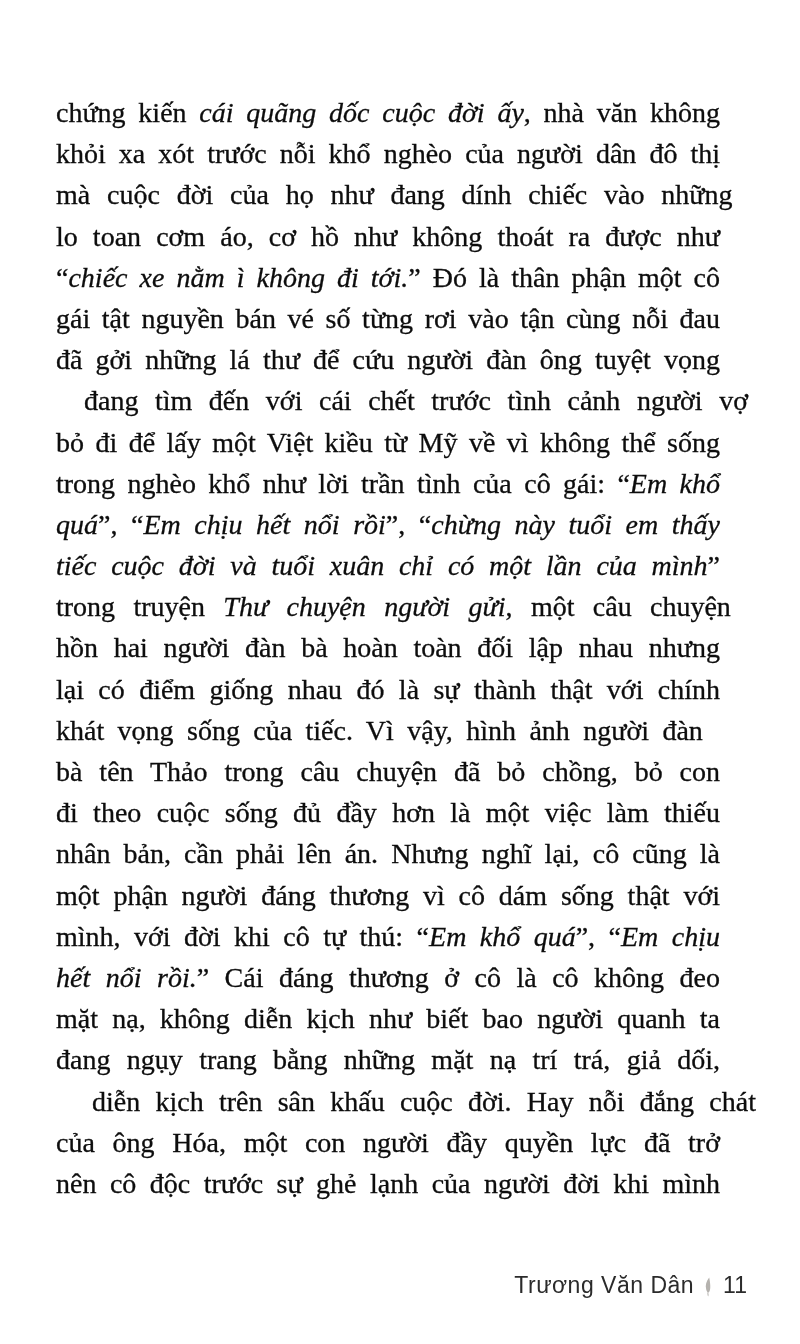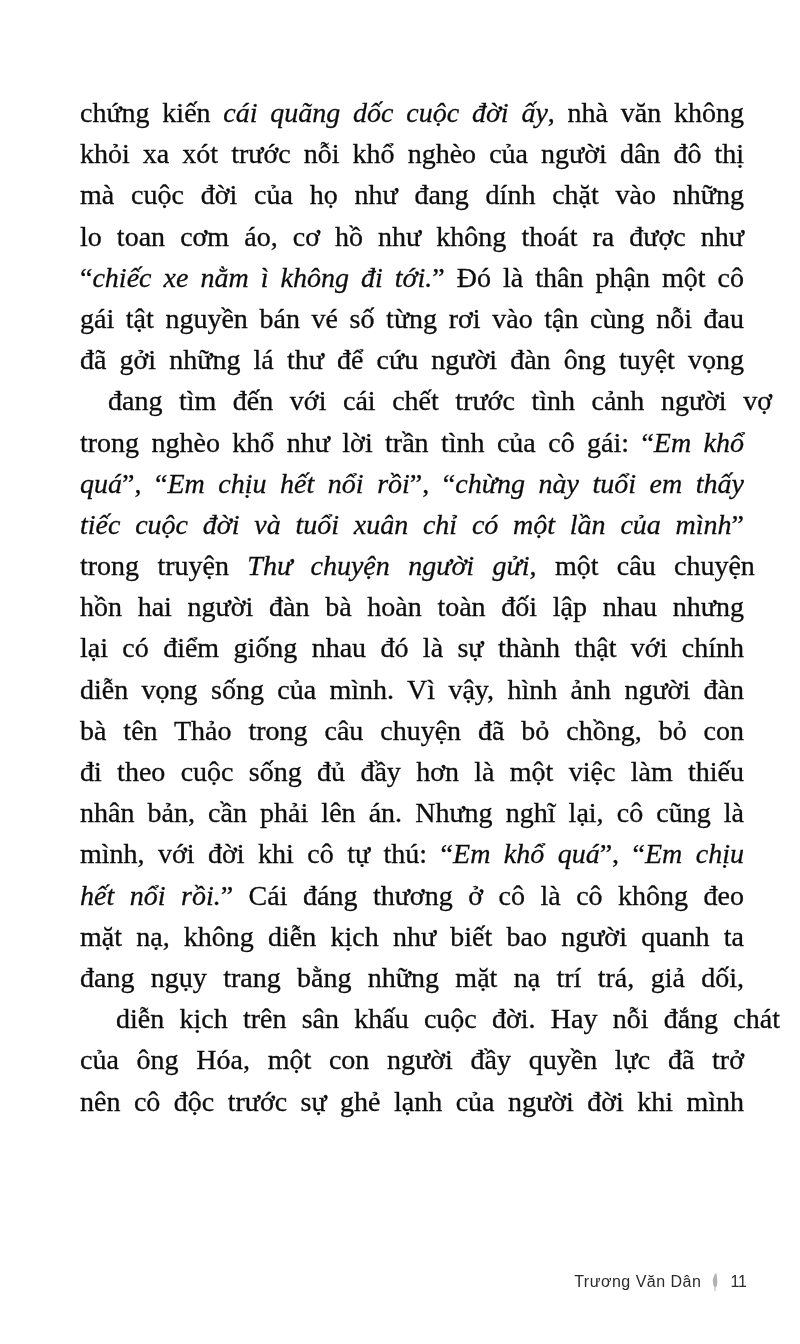--- a/index.html
+++ b/index.html
@@ -13,21 +13,21 @@
     overflow: hidden;
   }
   .page {
     position: relative;
     width: 800px;
     height: 1344px;
     background: #ffffff;
   }
   .body-text {
     position: absolute;
-    left: 80px;
+    left: 56px;
     top: 92px;
     width: 664px;
   }
   .line {
     height: 41.2px;
     line-height: 41.2px;
     font-family: "Liberation Serif", serif;
     font-size: 28px;
     color: #0d0d0d;
     white-space: nowrap;
@@ -37,21 +37,21 @@
     font-style: italic;
   }
   .footer {
     position: absolute;
     top: 1272px;
     right: 53px;
     display: flex;
     align-items: center;
     gap: 9px;
     font-family: "Liberation Sans", sans-serif;
-    font-size: 16px;
+    font-size: 23px;
     color: #2b2b2b;
   }
   .footer .author {
     letter-spacing: 0.5px;
   }
   .footer .ornament {
     width: 11px;
     height: 20px;
     display: inline-block;
   }
@@ -60,36 +60,38 @@
   }
 </style>
 </head>
 <body>
 
 <div class="page">
 
   <div class="body-text" style="color: rgb(13, 13, 13);">
       <div class="line" style="word-spacing: 5.76875px;"><span class="ln"><span>chứng kiến </span><span class="it">cái quãng dốc cuộc đời ấy</span><span>, nhà văn không</span></span></div>
       <div class="line" style="word-spacing: 6.0625px; text-align: right;"><span class="ln"><span>khỏi xa xót trước nỗi khổ nghèo của người dân đô thị</span></span></div>
-      <div class="line" style="word-spacing: 9.7875px;"><span class="ln"><span>mà cuộc đời của họ như đang dính chặt vào những</span></span></div>
+      <div class="line" style="word-spacing: 9.7875px;"><span class="ln"><span>mà cuộc đời của họ như đang dính chiếc vào những</span></span></div>
       <div class="line" style="word-spacing: 8.07528px;"><span class="ln"><span>lo toan cơm áo, cơ hồ như không thoát ra được như</span></span></div>
       <div class="line" style="word-spacing: 5.03646px;"><span class="ln"><span>“</span><span class="it">chiếc xe nằm ì không đi tới.</span><span>” Đó là thân phận một cô</span></span></div>
       <div class="line" style="word-spacing: 4.6237px;"><span class="ln"><span>gái tật nguyền bán vé số từng rơi vào tận cùng nỗi đau</span></span></div>
       <div class="line" style="word-spacing: 6.13068px;"><span class="ln"><span>đã gởi những lá thư để cứu người đàn ông tuyệt vọng</span></span></div>
       <div class="line" style="word-spacing: 9.54531px; margin-left: 28px;"><span class="ln"><span>đang tìm đến với cái chết trước tình cảnh người vợ</span></span></div>
+      <div class="line" style="word-spacing: 4.43269px;"><span class="ln"><span>bỏ đi để lấy một Việt kiều từ Mỹ về vì không thể sống</span></span></div>
       <div class="line" style="word-spacing: 5.39773px;"><span class="ln"><span>trong nghèo khổ như lời trần tình của cô gái: “</span><span class="it">Em khổ</span></span></div>
       <div class="line" style="word-spacing: 6.55312px;"><span class="ln"><span class="it">quá</span><span>”, “</span><span class="it">Em chịu hết nổi rồi</span><span>”, “</span><span class="it">chừng này tuổi em thấy</span></span></div>
       <div class="line" style="word-spacing: 7.75568px;"><span class="ln"><span class="it">tiếc cuộc đời và tuổi xuân chỉ có một lần của mình</span><span>”</span></span></div>
       <div class="line" style="word-spacing: 11.3438px;"><span class="ln"><span>trong truyện </span><span class="it">Thư chuyện người gửi</span><span>, một câu chuyện</span></span></div>
       <div class="line" style="word-spacing: 8.69375px;"><span class="ln"><span>hồn hai người đàn bà hoàn toàn đối lập nhau nhưng</span></span></div>
       <div class="line" style="word-spacing: 7.375px;"><span class="ln"><span>lại có điểm giống nhau đó là sự thành thật với chính</span></span></div>
-      <div class="line" style="word-spacing: 6.39687px;"><span class="ln"><span>diễn vọng sống của mình. Vì vậy, hình ảnh người đàn</span></span></div>
+      <div class="line" style="word-spacing: 6.39687px;"><span class="ln"><span>khát vọng sống của tiếc. Vì vậy, hình ảnh người đàn</span></span></div>
       <div class="line" style="word-spacing: 9.92344px;"><span class="ln"><span>bà tên Thảo trong câu chuyện đã bỏ chồng, bỏ con</span></span></div>
       <div class="line" style="word-spacing: 8.33097px;"><span class="ln"><span>đi theo cuộc sống đủ đầy hơn là một việc làm thiếu</span></span></div>
       <div class="line" style="word-spacing: 6.1108px;"><span class="ln"><span>nhân bản, cần phải lên án. Nhưng nghĩ lại, cô cũng là</span></span></div>
+      <div class="line" style="word-spacing: 6.81719px;"><span class="ln"><span>một phận người đáng thương vì cô dám sống thật với</span></span></div>
       <div class="line" style="word-spacing: 6.45028px;"><span class="ln"><span>mình, với đời khi cô tự thú: “</span><span class="it">Em khổ quá</span><span>”, “</span><span class="it">Em chịu</span></span></div>
       <div class="line" style="word-spacing: 8.50284px;"><span class="ln"><span class="it">hết nổi rồi.</span><span>” Cái đáng thương ở cô là cô không đeo</span></span></div>
       <div class="line" style="word-spacing: 7.21719px;"><span class="ln"><span>mặt nạ, không diễn kịch như biết bao người quanh ta</span></span></div>
       <div class="line" style="word-spacing: 9.36094px;"><span class="ln"><span>đang ngụy trang bằng những mặt nạ trí trá, giả dối,</span></span></div>
       <div class="line" style="word-spacing: 8.23594px; margin-left: 36px;"><span class="ln"><span>diễn kịch trên sân khấu cuộc đời. Hay nỗi đắng chát</span></span></div>
       <div class="line" style="word-spacing: 10.7172px;"><span class="ln"><span>của ông Hóa, một con người đầy quyền lực đã trở</span></span></div>
       <div class="line" style="word-spacing: 6.45028px;"><span class="ln"><span>nên cô độc trước sự ghẻ lạnh của người đời khi mình</span></span></div>
     </div>
 
   <div class="footer">

